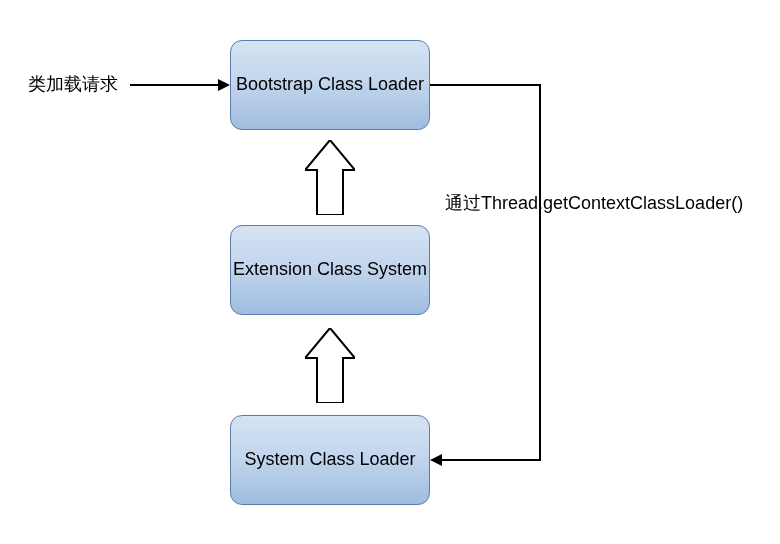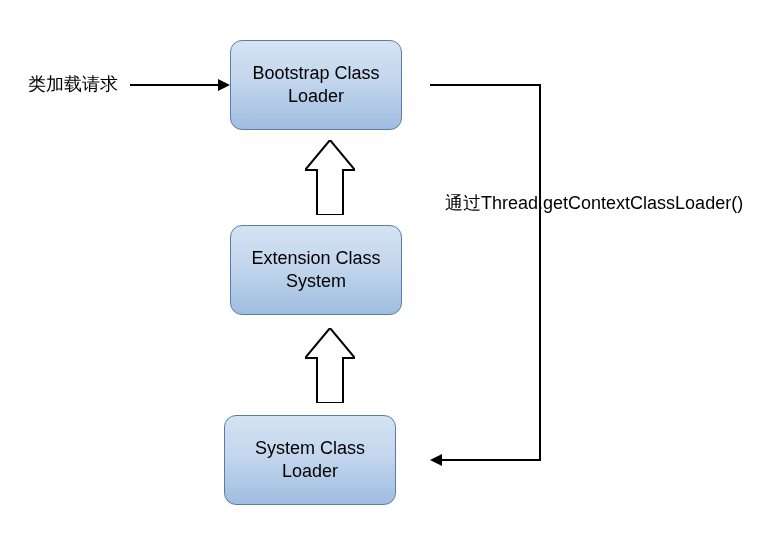--- a/index.html
+++ b/index.html
@@ -5,21 +5,21 @@
   * { margin: 0; padding: 0; box-sizing: border-box; }
   body {
     width: 780px;
     height: 544px;
     background: #ffffff;
     position: relative;
     font-family: "Helvetica Neue", Arial, sans-serif;
   }
   .box {
     position: absolute;
-    width: 172px;
+    width: 200px;
     height: 90px;
     border-radius: 12px;
     border: 1px solid #5a7ca8;
     background: linear-gradient(to bottom, #d5e3f3 0%, #c3d6ed 45%, #9fbde0 100%);
     display: flex;
     align-items: center;
     justify-content: center;
     text-align: center;
     font-size: 18px;
     line-height: 1.3;
@@ -43,21 +43,21 @@
 <body>
 
 <div class="box" style="left:230px; top:40px;">
   <span>Bootstrap Class Loader</span>
 </div>
 
 <div class="box" style="left:230px; top:225px;">
   <span>Extension Class System</span>
 </div>
 
-<div class="box" style="left:224px; top:415px;">
+<div class="box" style="left:230px; top:415px;">
   <span>System Class Loader</span>
 </div>
 
 <div class="label" style="left:28px; top:72px;">类加载请求</div>
 
 <div class="label" style="left:445px; top:191px;">通过Thread.getContextClassLoader()</div>
 
 <svg class="conn" style="left:130px; top:75px;" width="100" height="20">
   <line x1="0" y1="10" x2="88" y2="10" stroke="#000" stroke-width="2"></line>
   <polygon points="88,4 100,10 88,16" fill="#000"></polygon>

